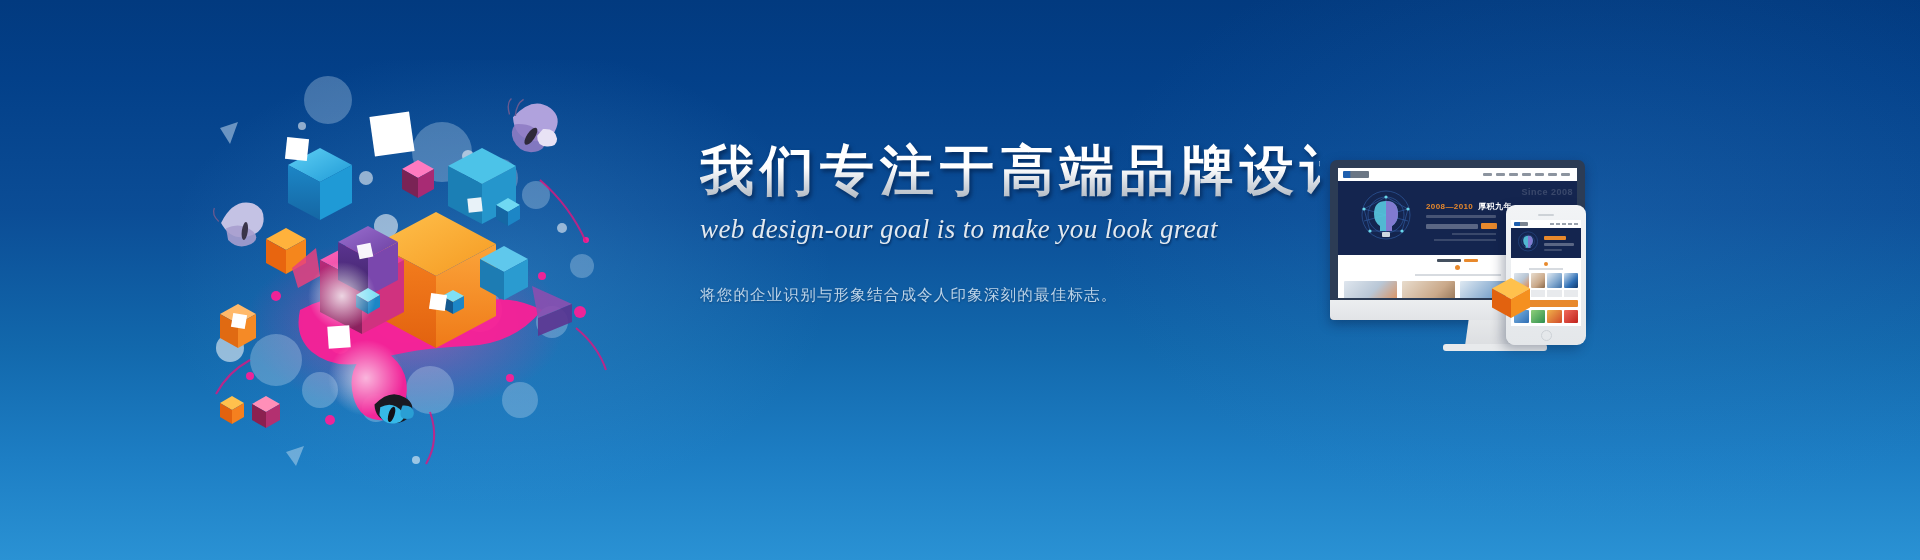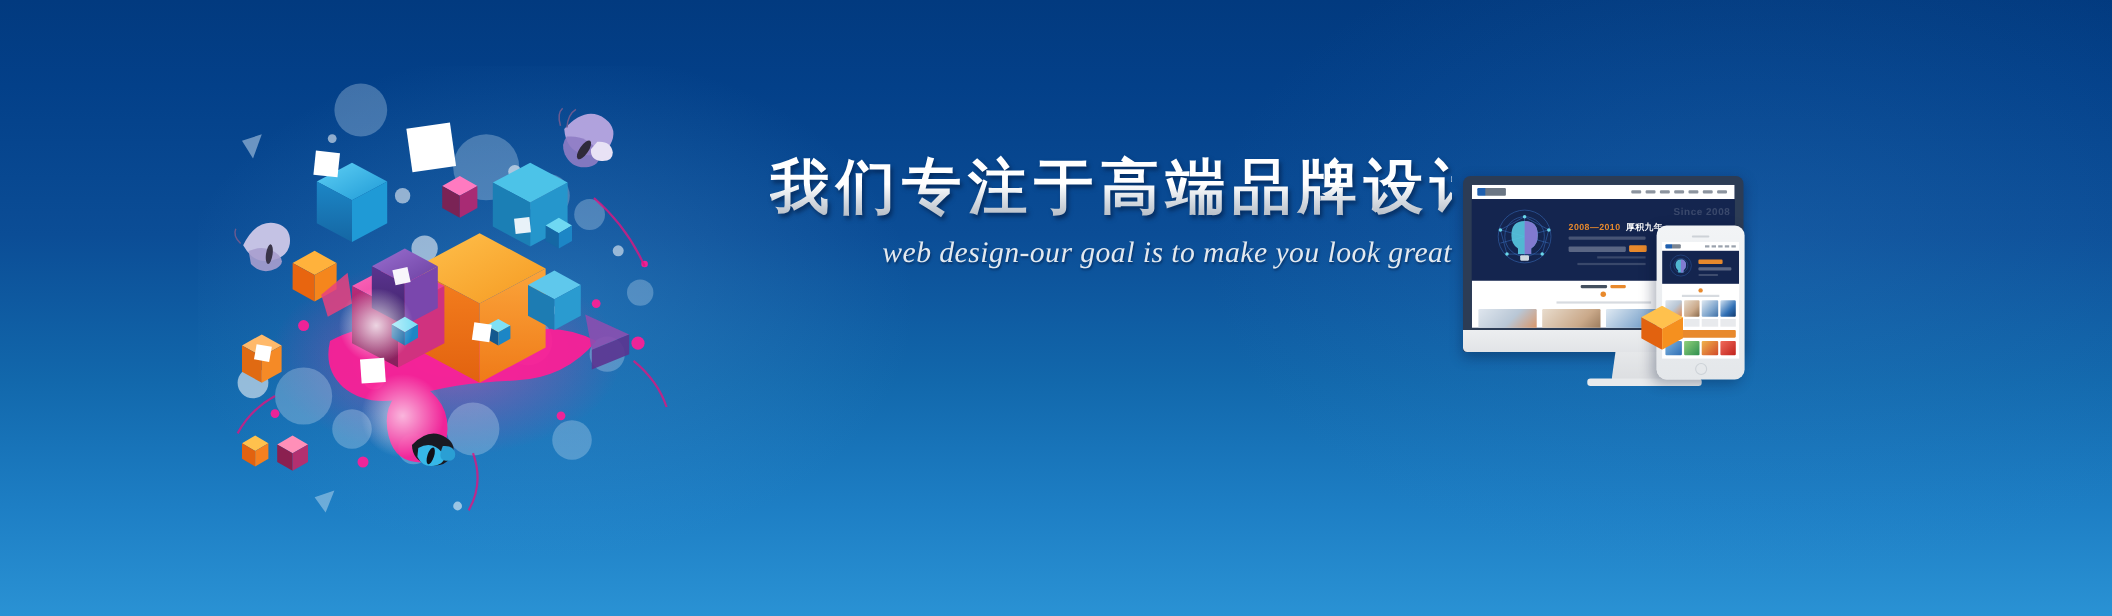--- a/index.html
+++ b/index.html
@@ -33,21 +33,20 @@
     -webkit-text-fill-color:transparent;
     filter:drop-shadow(2px 3px 2px rgba(0,20,55,.55));
     white-space:nowrap;
   }
   .subhead{
     margin-top:14px;
     font-family:"Liberation Serif","DejaVu Serif",serif;
     font-style:italic;font-size:27px;letter-spacing:.4px;
     color:#e3e9ef;text-shadow:1px 2px 2px rgba(0,20,55,.5);
     white-space:nowrap;
-    text-align:right;
   }
   .body-copy{margin-top:42px;}
   .body-line{
     font-size:15.5px;letter-spacing:1.2px;line-height:1;
     color:#bdd4e8;margin-bottom:15px;white-space:nowrap;
     text-shadow:0 1px 2px rgba(0,20,55,.35);
   }
 
   
   .devices{position:absolute;left:1330px;top:160px;width:330px;height:220px;}
@@ -352,20 +351,21 @@
         <path d="M34 12 q10 -2 12 6 q1 7 -8 7 q-8 0 -4 -13z" fill="#2a9fd4"></path>
         <ellipse cx="24" cy="22" rx="3" ry="8" transform="rotate(12 24 22)" fill="#111118"></ellipse>
       </g>
     </svg>
   </div>
 
   <div class="copy">
     <div class="headline">我们专注于高端品牌设计</div>
     <div class="subhead">web design-our goal is to make you look great</div>
     <div class="body-copy">
+      <div class="body-line">将您的企业识别与形象结合成令人印象深刻的最佳标志。</div>
     </div>
   </div>
 
   <div class="devices">
 
     <div class="monitor">
       <div class="mon-bezel"></div>
       <div class="mon-screen">
 
         <div class="site-top">

